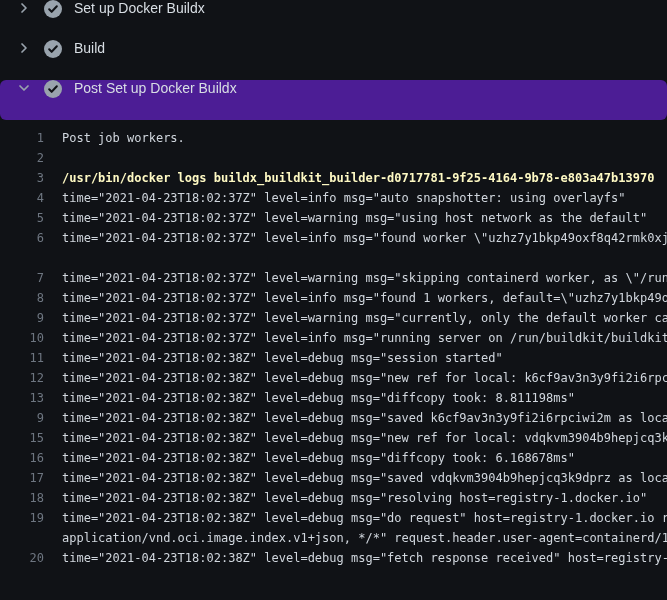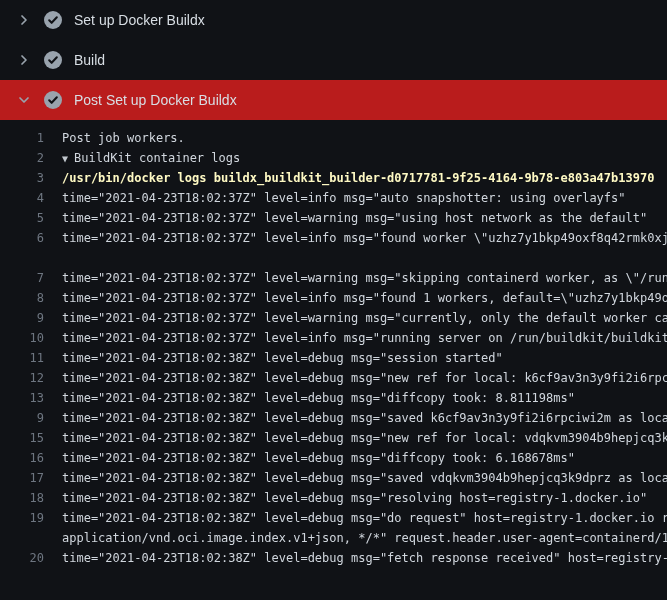--- a/index.html
+++ b/index.html
@@ -6,28 +6,28 @@
   html, body {
     width:667px; height:600px;
     overflow:hidden;
     background:#101216;
     font-family:"Liberation Sans", sans-serif;
   }
   #log-viewer { width:667px; height:600px; overflow:hidden; }
 
   
   .step-row {
-    display:flex; align-items:center;
+    display:flex; 
     height:40px;
     padding:0 16px;
     cursor:pointer;
     color:#d8dee4;
     font-size:14px;
   }
-  .step-row.expanded { background:#b91c1c; }
+  .step-row.expanded { background:#4c1d95;border-radius:6px; }
   .chev {
     width:16px; height:16px; display:flex; align-items:center; justify-content:center;
     flex:0 0 16px;
   }
   .chev svg { display:block; }
   .chev.down svg { transform:rotate(90deg); }
   .check {
     width:18px; height:18px; display:flex; align-items:center; justify-content:center;
     margin-left:12px; flex:0 0 18px;
   }
@@ -106,21 +106,21 @@
           <svg width="18" height="18" viewBox="0 0 16 16">
             <circle cx="8" cy="8" r="8" fill="#99a3ad"></circle>
             <path d="M4.6 8.3l2.2 2.2 4.6-4.9" stroke="#101216" stroke-width="1.8" fill="none" stroke-linecap="round" stroke-linejoin="round"></path>
           </svg>
         </span>
         <span class="step-title">Post Set up Docker Buildx</span>
       </div>
     </div>
   <div class="log-area">
       <div class="log-row"><span class="ln">1</span><span class="lt plain">Post job workers.</span></div>
-      <div class="log-row"><span class="ln">2</span><span class="lt group"><span class="marker">▼ </span>BuildKit container logs</span></div>
+      <div class="log-row"><span class="ln">2</span></div>
       <div class="log-row"><span class="ln">3</span><span class="lt command">/usr/bin/docker logs buildx_buildkit_builder-d0717781-9f25-4164-9b78-e803a47b13970</span></div>
       <div class="log-row"><span class="ln">4</span><span class="lt plain">time="2021-04-23T18:02:37Z" level=info msg="auto snapshotter: using overlayfs"</span></div>
       <div class="log-row"><span class="ln">5</span><span class="lt plain">time="2021-04-23T18:02:37Z" level=warning msg="using host network as the default"</span></div>
       <div class="log-row"><span class="ln">6</span><span class="lt plain">time="2021-04-23T18:02:37Z" level=info msg="found worker \"uzhz7y1bkp49oxf8q42rmk0xjd</span></div>
       <div class="log-row"><span class="ln"></span></div>
       <div class="log-row"><span class="ln">7</span><span class="lt plain">time="2021-04-23T18:02:37Z" level=warning msg="skipping containerd worker, as \"/run</span></div>
       <div class="log-row"><span class="ln">8</span><span class="lt plain">time="2021-04-23T18:02:37Z" level=info msg="found 1 workers, default=\"uzhz7y1bkp49ox</span></div>
       <div class="log-row"><span class="ln">9</span><span class="lt plain">time="2021-04-23T18:02:37Z" level=warning msg="currently, only the default worker can</span></div>
       <div class="log-row"><span class="ln">10</span><span class="lt plain">time="2021-04-23T18:02:37Z" level=info msg="running server on /run/buildkit/buildkitd</span></div>
       <div class="log-row"><span class="ln">11</span><span class="lt plain">time="2021-04-23T18:02:38Z" level=debug msg="session started"</span></div>

